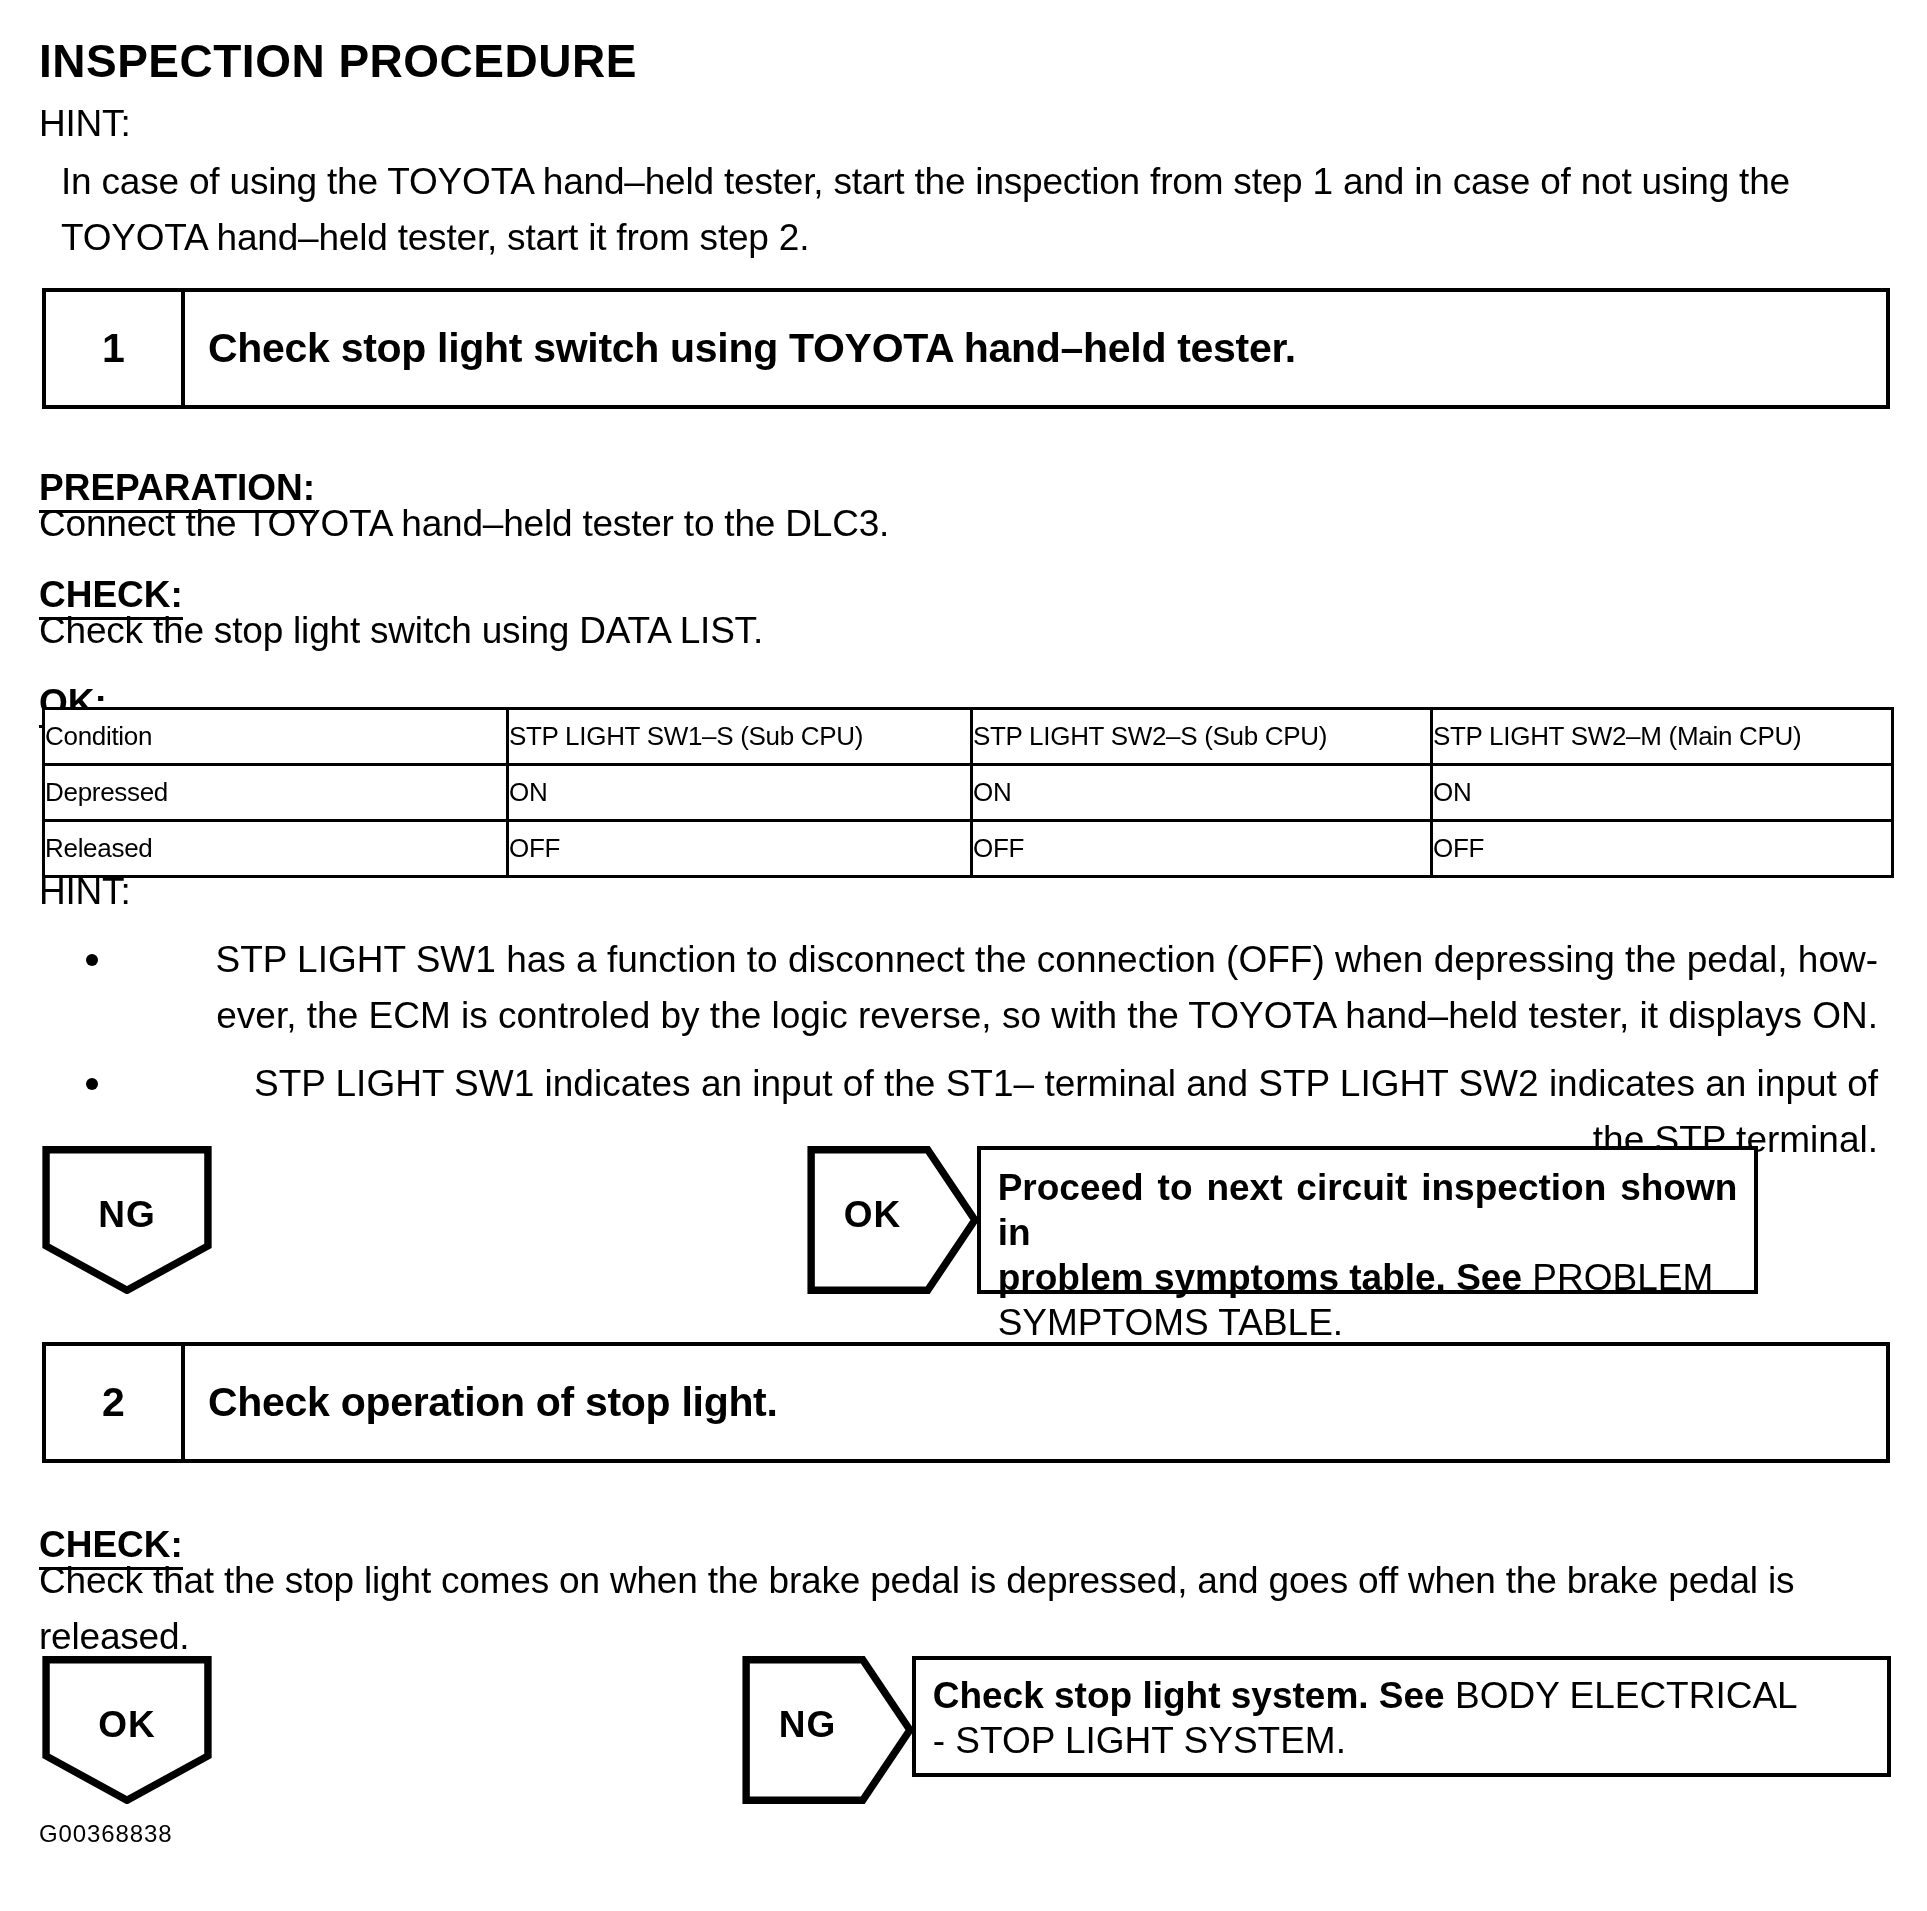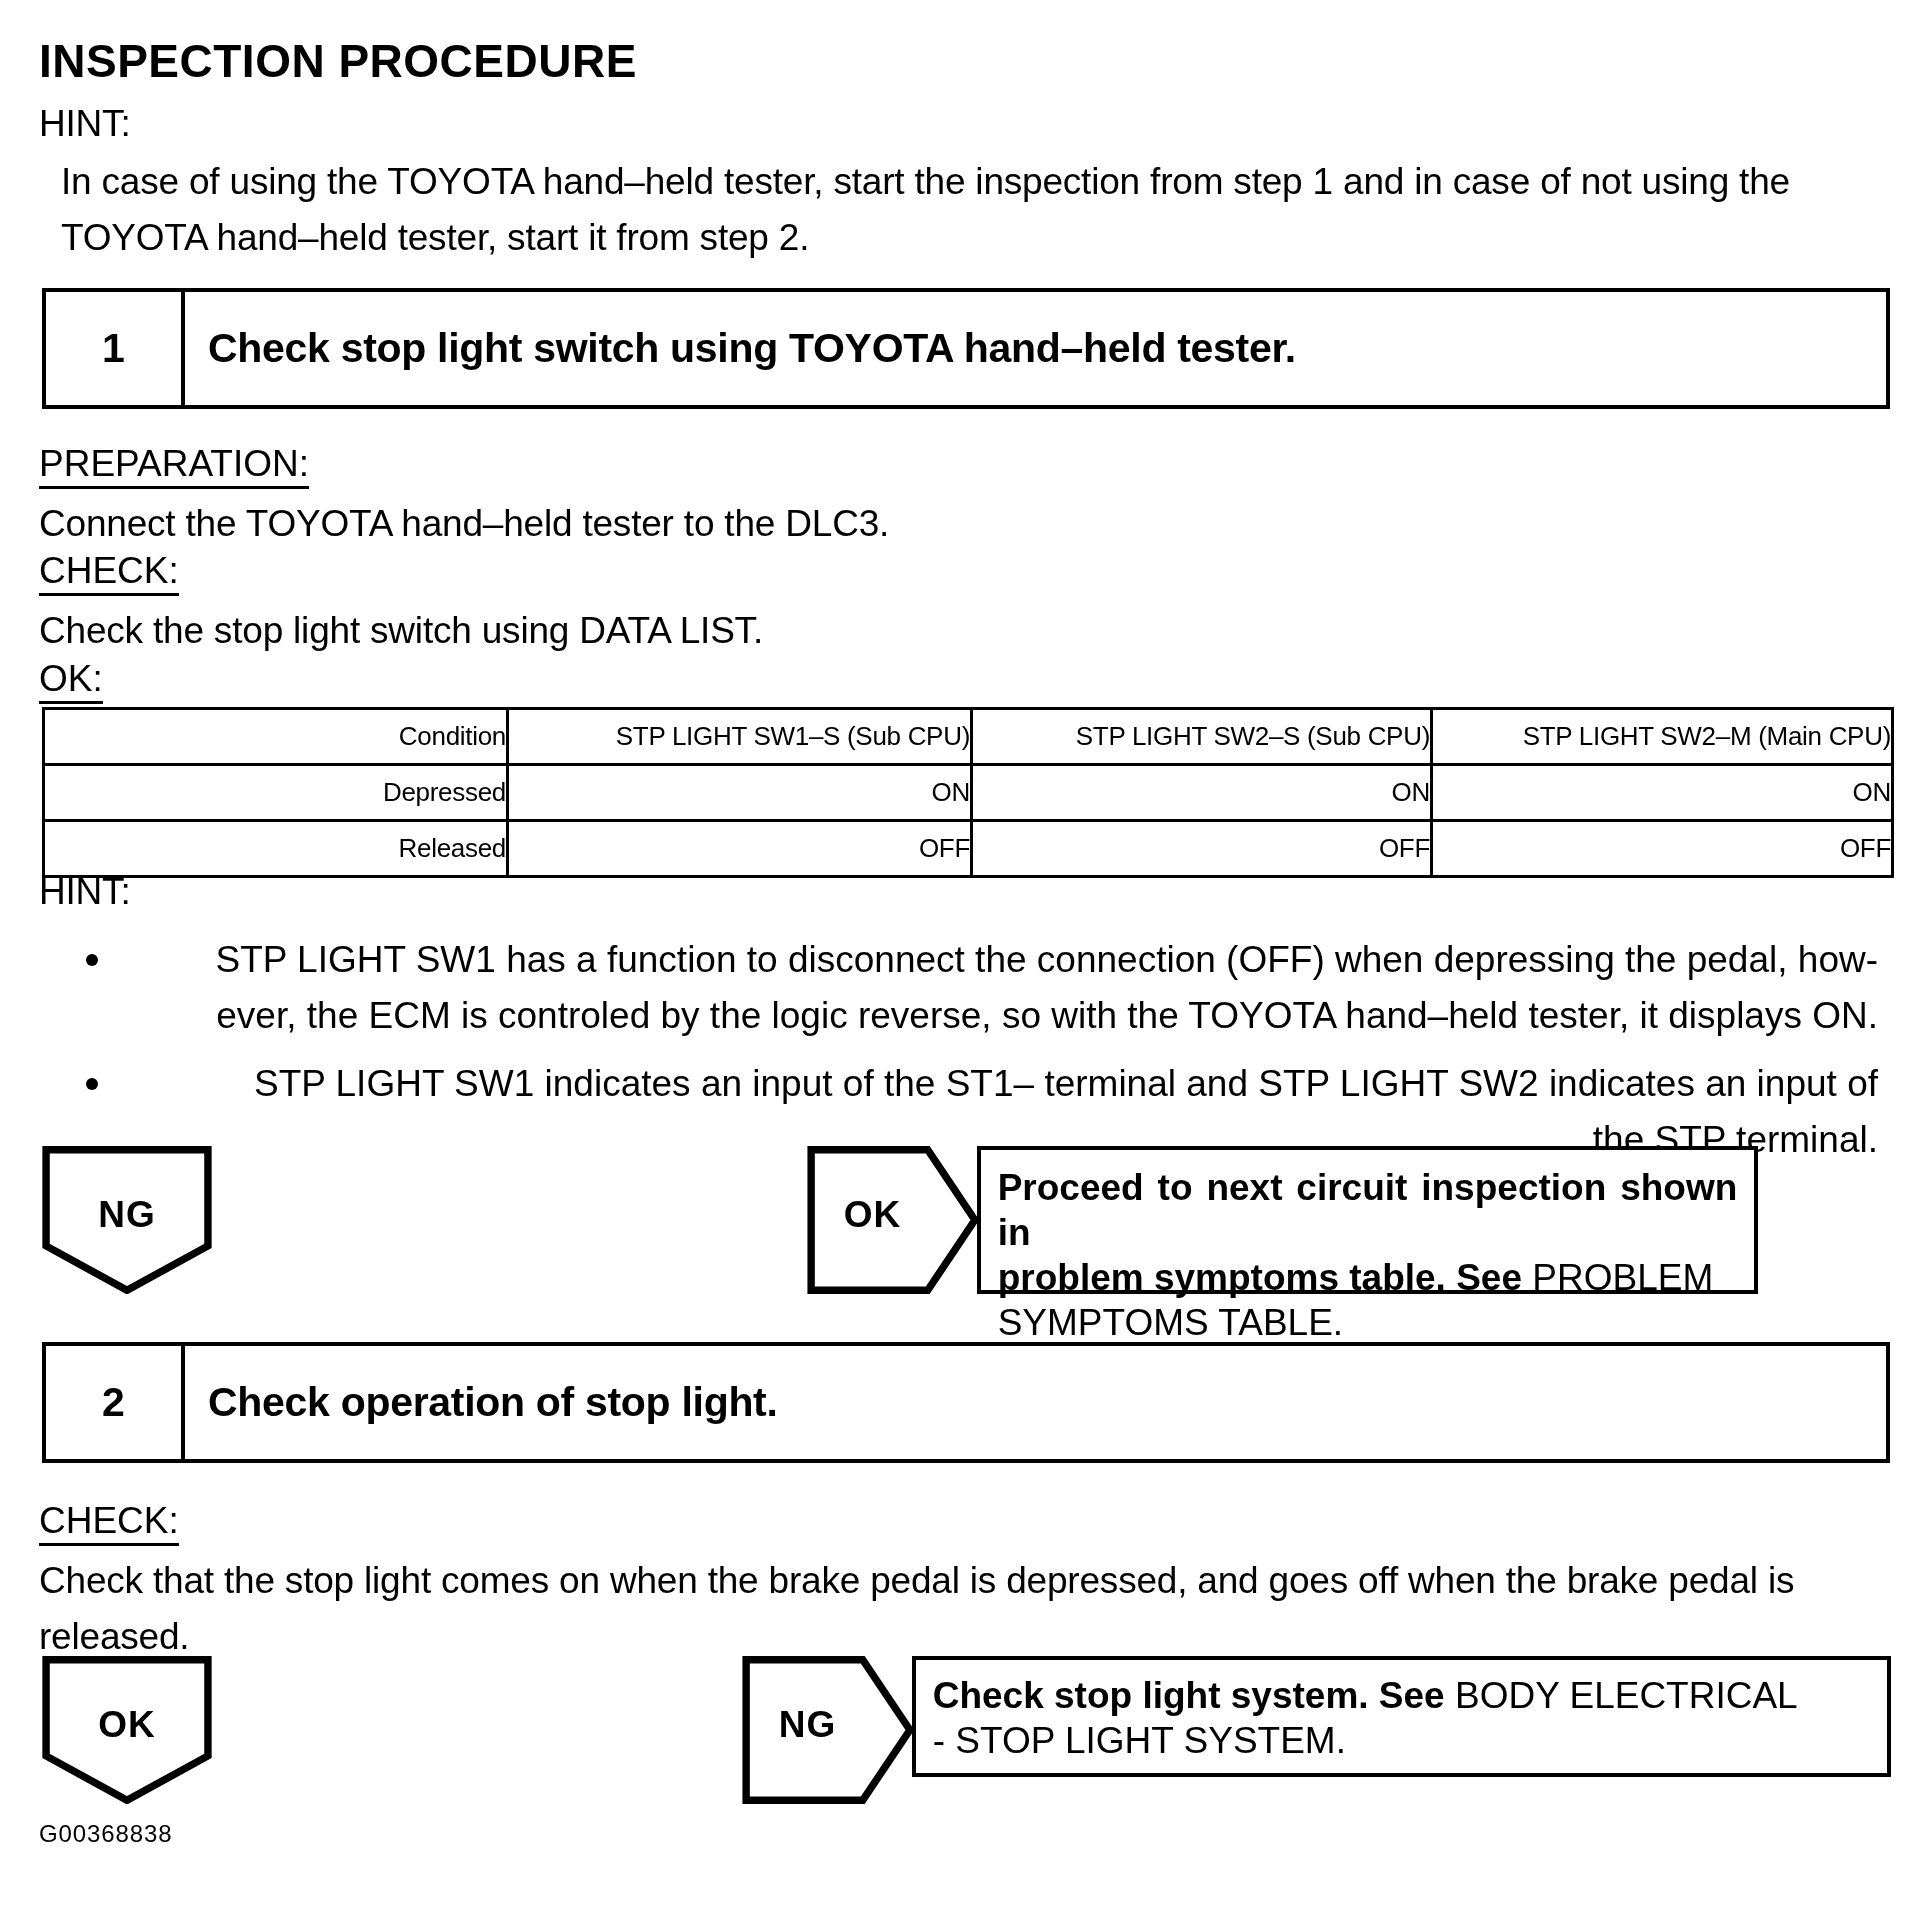--- a/index.html
+++ b/index.html
@@ -36,24 +36,25 @@
   }
   .para {
     position: absolute;
     font-size: 37px;
     line-height: 56px;
     letter-spacing: -0.2px;
   }
   .hdr {
     position: absolute;
     font-size: 37px;
-    font-weight: normal;
+    font-weight: bold;
     line-height: 43px;
     letter-spacing: 0px;
     white-space: nowrap;
+    margin-top: 24px;
   }
   .hdr .u {
     border-bottom: 3.7px solid #000;
     padding-bottom: 0.9px;
     display: inline-block;
   }
 
   
   .stepbox {
     position: absolute;
@@ -90,21 +91,21 @@
 
   
   .dtable {
     position: absolute;
     border-collapse: collapse;
     table-layout: fixed;
     background: #fff;
   }
   .dtable td, .dtable th {
     border: 3.7px solid #000;
-    text-align: right;
+    text-align: left;
     font-size: 26px;
     font-weight: normal;
     padding: 0;
     height: 53px;
     letter-spacing: -0.3px;
     white-space: nowrap;
   }
   .dtable th { font-weight: normal; }
 
   

